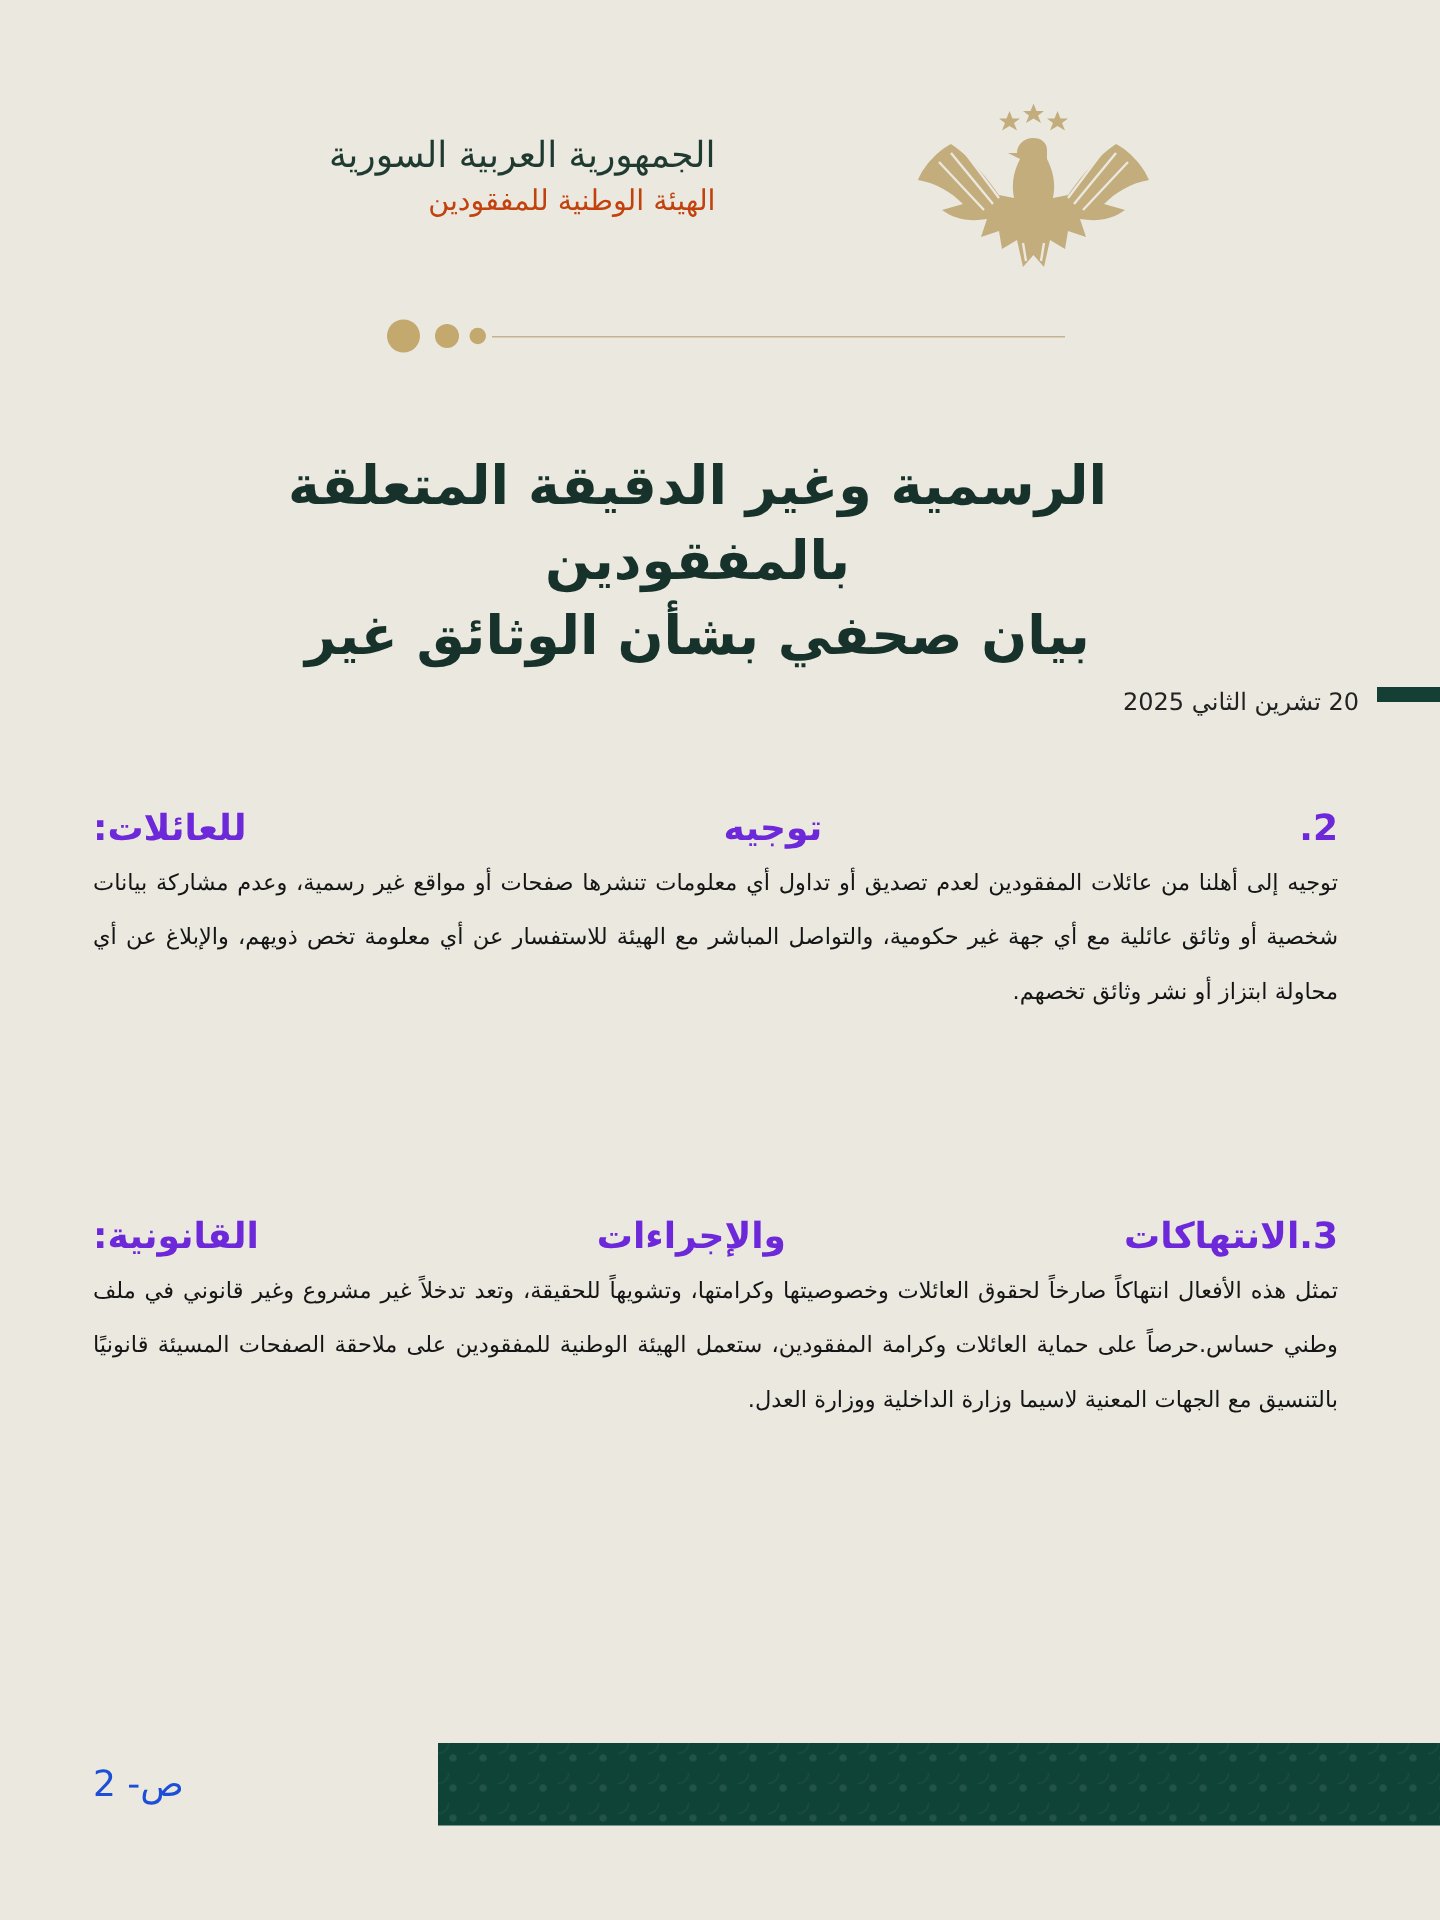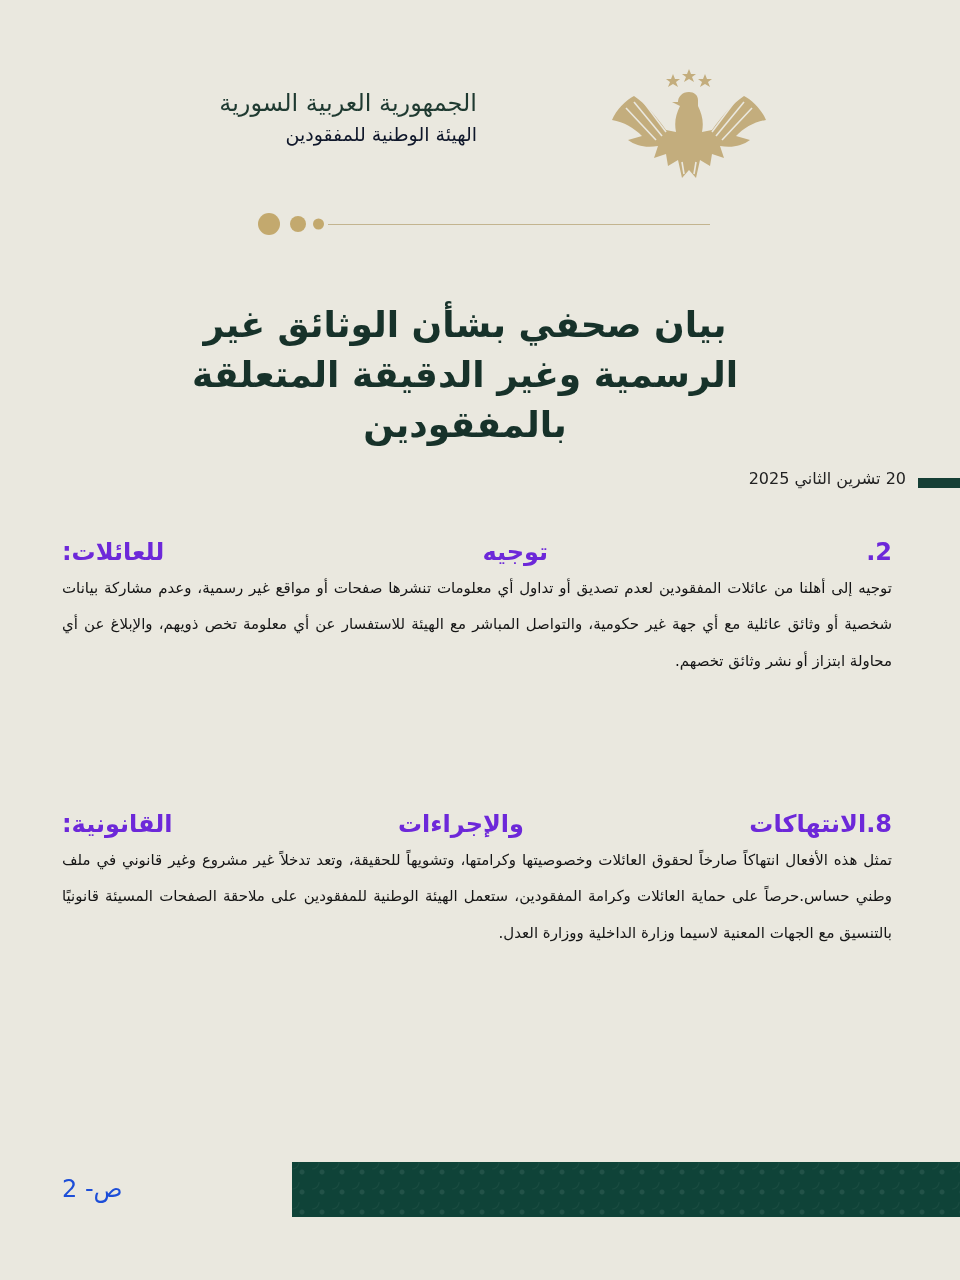--- a/index.html
+++ b/index.html
@@ -7,30 +7,30 @@
       width: 960px; height: 1280px; overflow: hidden;
       background: #eae8df;
       font-family: "DejaVu Sans", sans-serif;
       color: #1b1b1b;
       position: relative;
     }
     .header { position: absolute; top: 60px; left: 0; width: 865px; height: 130px; margin-left: 40px; }
     .emblem { position: absolute; left: 566px; top: 6px; width: 166px; height: 122px; }
     .titles { position: absolute; right: 428px; top: 26px; text-align: right; direction: rtl; }
     .republic { font-size: 24px; color: #1f3a31; line-height: 34px; }
-    .authority { font-size: 19px; color: #0f172a; line-height: 28px; letter-spacing: 1px; }
+    .authority { font-size: 19px; color: #c2410c; line-height: 28px; letter-spacing: 1px; }
     .divider { position: absolute; top: 214px; left: 258px; width: 452px; height: 20px; }
     .divider .line { position: absolute; left: 70px; right: 0; top: 10px; height: 1px; background: #c3b48f; }
     .divider .dot { position: absolute; top: 10px; border-radius: 50%; background: #c3a96e; transform: translateY(-50%); }
     .doc-title {
       position: absolute; top: 300px; left: 150px; width: 630px;
       direction: rtl; text-align: center;
       font-size: 36px; font-weight: bold; color: #17322a; line-height: 50px;
     }
-    .date-row { position: absolute; top: 458px; right: 0; height: 30px; display: flex; align-items: flex-end; }
+    .date-row { position: absolute; top: 458px; right: 0; height: 30px; display: flex; align-items: flex-start; }
     .date-bar { width: 42px; height: 10px; background: #153f35; order: 2; margin-left: 12px; }
     .date-text { font-size: 16px; color: #222; direction: rtl; order: 1; }
     .body { position: absolute; left: 62px; width: 830px; direction: rtl; text-align: justify; }
     .section-heading { font-size: 24px; font-weight: bold; line-height: 36px; color: #6d28d9; text-align-last: justify; }
     .para { font-size: 15px; line-height: 36.4px; color: #151515; text-align-last: right; }
     #sec2 { top: 534px; }
     #sec3 { top: 806px; }
     .footer-band {
       position: absolute; left: 292px; top: 1162px; width: 668px; height: 55px;
       background-color: #0f4338;
@@ -70,33 +70,33 @@
 </div>
 
 <div class="divider">
   <span class="dot" style="left:0;width:22px;height:22px;"></span>
   <span class="dot" style="left:32px;width:16px;height:16px;"></span>
   <span class="dot" style="left:55px;width:11px;height:11px;"></span>
   <div class="line"></div>
 </div>
 
 <div class="doc-title">
+  <div>الرسمية وغير الدقيقة المتعلقة بالمفقودين</div>
   <div>بيان صحفي بشأن الوثائق غير</div>
-  <div>الرسمية وغير الدقيقة المتعلقة بالمفقودين</div>
 </div>
 
 <div class="date-row">
   <span class="date-text">20 تشرين الثاني 2025</span>
   <span class="date-bar"></span>
 </div>
 
 <div class="body" id="sec2">
   <div class="section-heading">2. توجيه للعائلات:</div>
   <div class="para">توجيه إلى أهلنا من عائلات المفقودين لعدم تصديق أو تداول أي معلومات تنشرها صفحات أو مواقع غير رسمية، وعدم مشاركة بيانات شخصية أو وثائق عائلية مع أي جهة غير حكومية، والتواصل المباشر مع الهيئة للاستفسار عن أي معلومة تخص ذويهم، والإبلاغ عن أي محاولة ابتزاز أو نشر وثائق تخصهم.</div>
 </div>
 
 <div class="body" id="sec3">
-  <div class="section-heading">8.الانتهاكات والإجراءات القانونية:</div>
+  <div class="section-heading">3.الانتهاكات والإجراءات القانونية:</div>
   <div class="para">تمثل هذه الأفعال انتهاكاً صارخاً لحقوق العائلات وخصوصيتها وكرامتها، وتشويهاً للحقيقة، وتعد تدخلاً غير مشروع وغير قانوني في ملف وطني حساس.حرصاً على حماية العائلات وكرامة المفقودين، ستعمل الهيئة الوطنية للمفقودين على ملاحقة الصفحات المسيئة قانونيًا بالتنسيق مع الجهات المعنية لاسيما وزارة الداخلية ووزارة العدل.</div>
 </div>
 
 <div class="page-num">ص- 2</div>
 <div class="footer-band"></div>
 
 </body></html>

